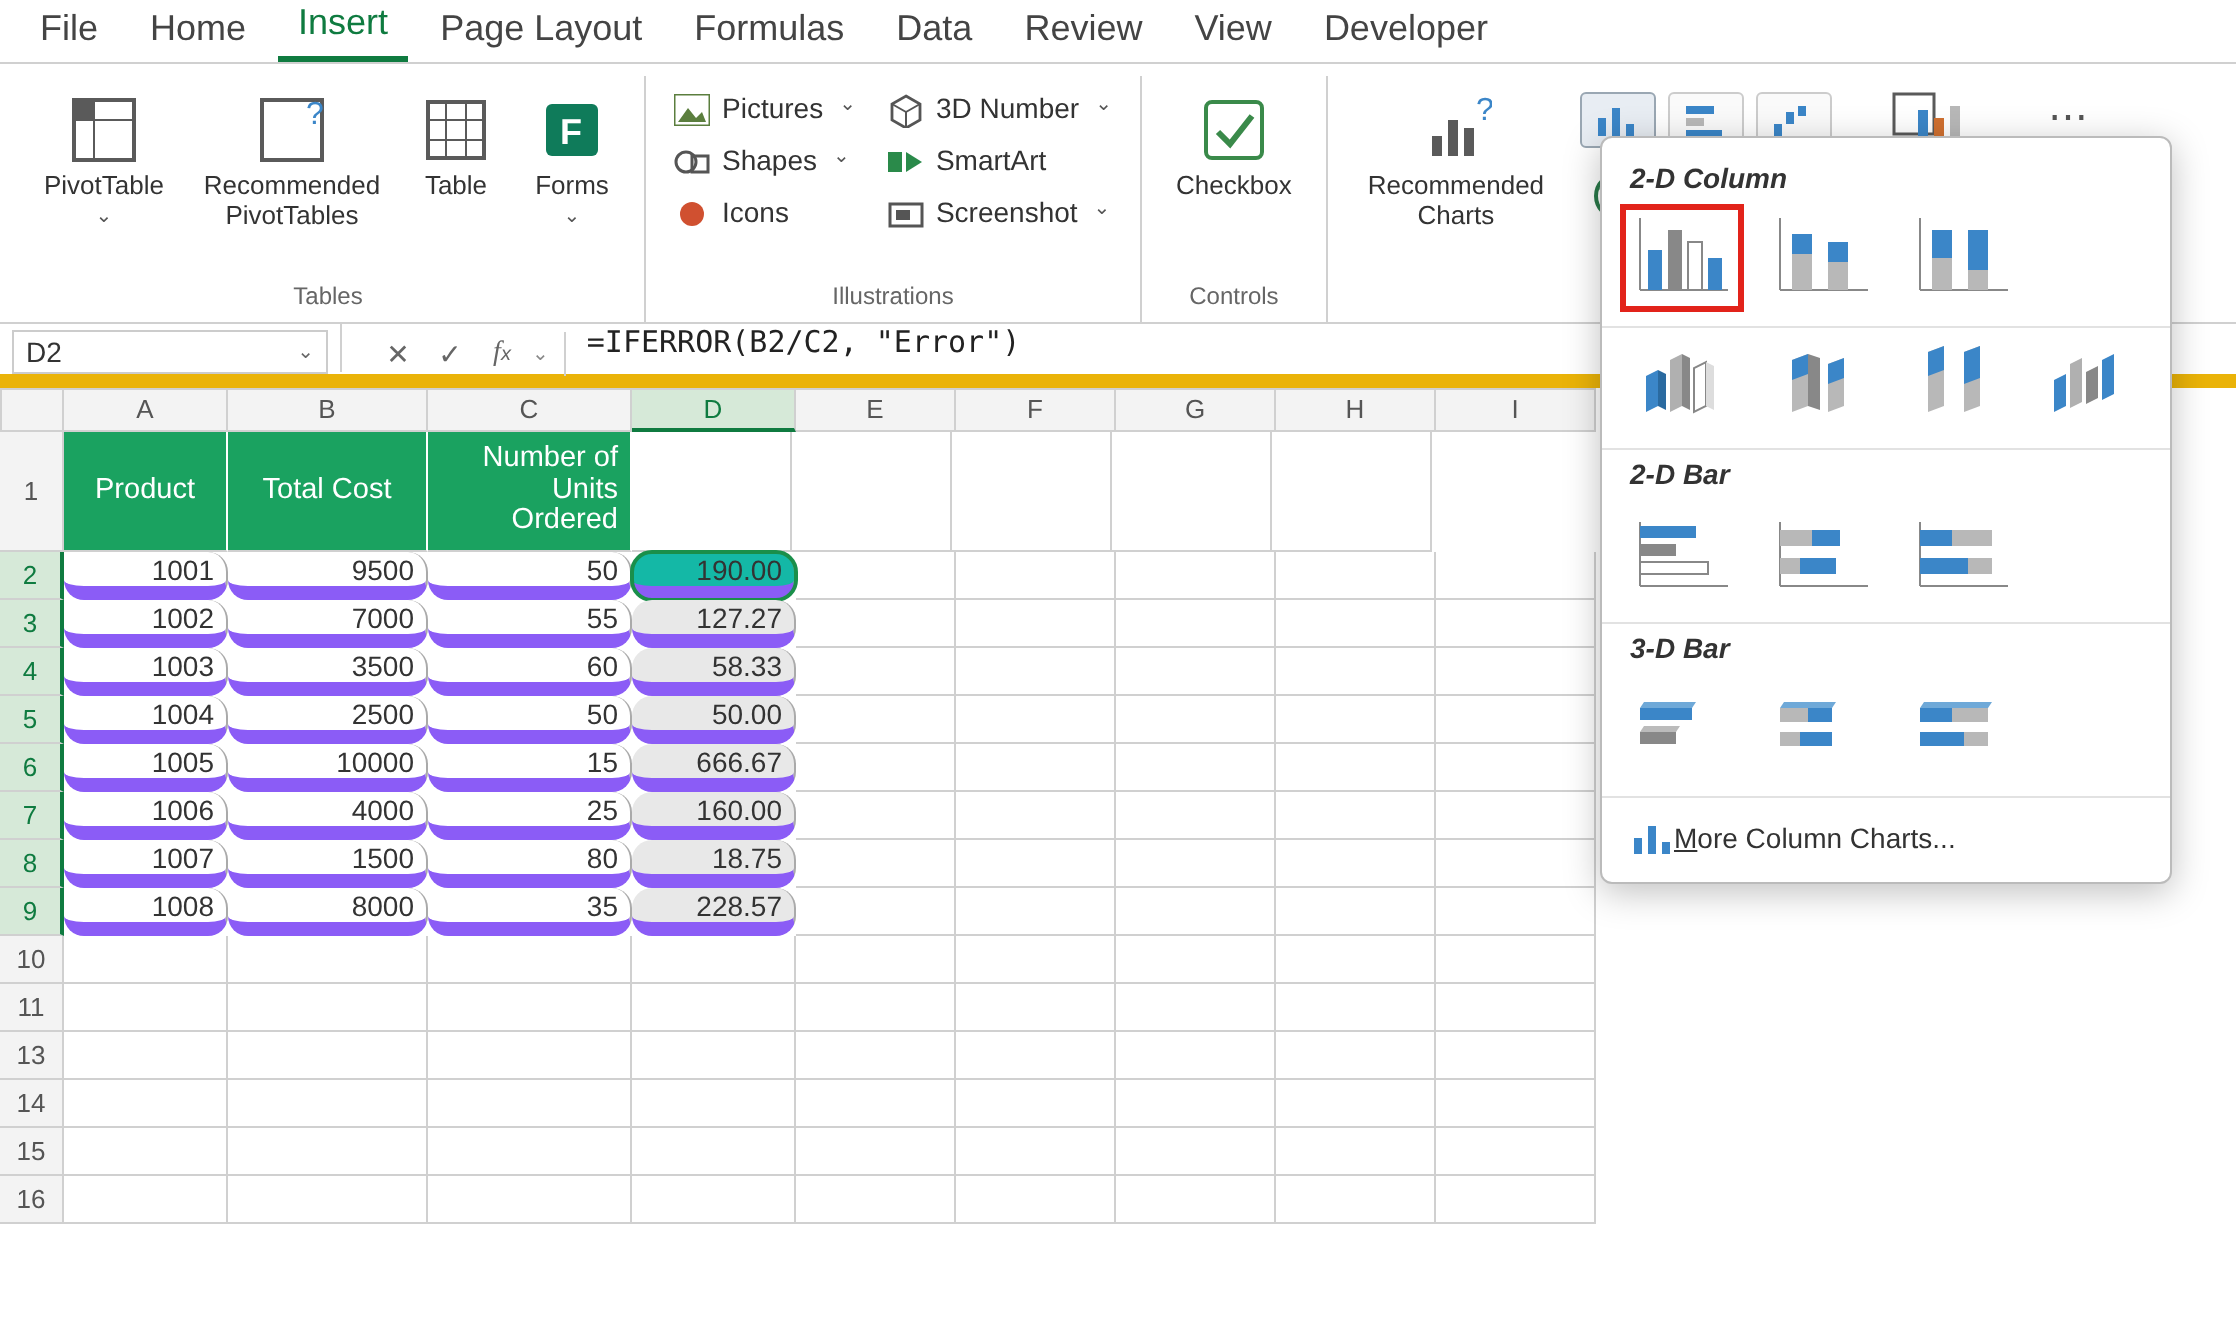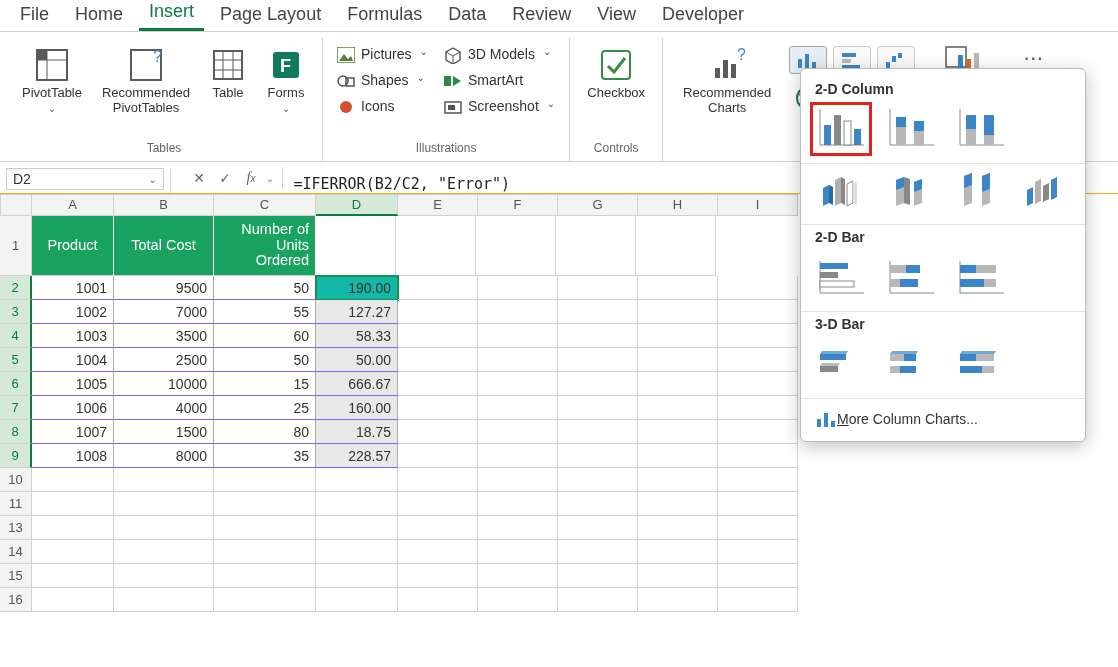--- a/index.html
+++ b/index.html
@@ -22,21 +22,21 @@
 .mini-btn { display: flex; align-items: flex-start; font-size: 14px; gap: 6px; cursor: pointer; padding: 2px 4px; white-space: nowrap; }
 .mini-btn .mini-ico { width: 18px; height: 18px; display: flex; align-items: center; justify-content: center; }
 .mini-btn .caret { font-size: 10px; color: #555; margin-left: 2px; }
 
 
 .chart-btn-row { display: flex; gap: 6px; padding-top: 6px; }
 .chart-small { width: 38px; height: 28px; border: 1px solid #ccc; border-radius: 3px; display: flex; align-items: center; justify-content: center; cursor: pointer; background: #fafafa; }
 .chart-small.active { border: 1px solid #9aa7b3; background: #e8edf3; }
 
 
-.formula-bar { display: flex; align-items: flex-end; border-bottom: 1px solid #eab308; height: 32px; }
+.formula-bar { display: flex; align-items: flex-start; border-bottom: 7px solid #eab308; height: 32px; }
 .name-box { width: 158px; border: 1px solid #ccc; margin: 3px 0 3px 6px; padding: 2px 6px; display: flex; align-items: center; justify-content: space-between; font-size: 14px; }
 .name-box .dd { font-size: 10px; color: #666; }
 .fb-icons { display: flex; align-items: center; gap: 4px; padding: 0 8px; border-right: 1px solid #d0d0d0; margin: 4px 0; }
 .fb-ico { width: 22px; height: 22px; display: flex; align-items: center; justify-content: center; color: #666; font-size: 14px; cursor: pointer; }
 .fb-ico.fx { font-style: italic; font-family: "Times New Roman", serif; }
 .formula-input { flex: 1; padding: 0 10px; font-family: Consolas, monospace; font-size: 15px; color: #222; }
 
 
 .grid-wrap { position: relative; }
 .col-headers { display: flex; height: 22px; }
@@ -44,31 +44,31 @@
 .col-h { border-top: 1px solid #d0d0d0; border-right: 1px solid #d0d0d0; border-bottom: 1px solid #d0d0d0; background: #f3f3f3; text-align: center; font-size: 13px; color: #555; line-height: 20px; }
 .col-h.sel { background: #d6e9d8; color: #0f7b40; border-bottom: 2px solid #0f7b40; }
 .rows { display: flex; flex-direction: column; }
 .row { display: flex; height: 24px; }
 .row.hdr { height: 60px; }
 .row-h { width: 32px; border-right: 1px solid #d0d0d0; border-bottom: 1px solid #d0d0d0; background: #f3f3f3; text-align: center; font-size: 13px; color: #555; display: flex; align-items: center; justify-content: center; }
 .row-h.sel { background: #d6e9d8; color: #0f7b40; border-right: 2px solid #0f7b40; }
 .cell { border-right: 1px solid #d0d0d0; border-bottom: 1px solid #d0d0d0; display: flex; align-items: center; padding: 0 6px; font-size: 14px; }
 .th-cell { background: #1aa260; color: #fff; justify-content: center; text-align: right; font-size: 14.5px; line-height: 1.1; border-right: 1px solid #fff; border-bottom: 1px solid #d0d0d0; }
 .num { justify-content: flex-end; }
-.dcell { border-right: 1px solid #aaa; border-bottom: 1px solid #8b5cf6; }
+.dcell { border-right: 1px solid #aaa; border-bottom: 7px solid #8b5cf6; border-radius: 10px; }
 .sel-range { background: #e8e8e8; }
 .sel-active { background: #14b8a6; outline: 2px solid #1a8f4a; outline-offset: -1px; }
 
 
 .wA { width: 82px; } .wB { width: 100px; } .wC { width: 102px; } .wD { width: 82px; }
 .wE, .wF, .wG, .wH, .wI { width: 80px; }
 
 
 .chart-panel { position: absolute; top: 68px; left: 800px; width: 286px; background: #fff; border: 1px solid #bbb; border-radius: 6px; box-shadow: 0 4px 18px rgba(0,0,0,0.25); padding: 8px 0 0 0; z-index: 100; }
-.cp-section-title { font-weight: 600; font-size: 14px; padding: 4px 14px 6px 14px; color: #333; }
+.cp-section-title { font-weight: 600; font-size: 14px; padding: 4px 14px 6px 14px; color: #333; font-style: italic; }
 .cp-row { display: flex; gap: 18px; padding: 4px 14px 12px 14px; }
 .cp-opt { width: 52px; height: 44px; display: flex; align-items: flex-end; justify-content: center; cursor: pointer; padding-bottom: 4px; }
 .cp-opt.highlight { outline: 3px solid #e2231a; outline-offset: 2px; }
 .cp-divider { border-top: 1px solid #e2e2e2; margin: 0; }
 .cp-more { display: flex; align-items: center; padding: 10px 14px 12px 14px; cursor: pointer; font-size: 14px; border-top: 1px solid #e2e2e2; }
 .cp-more u { text-decoration: underline; }
 
 
 svg { display: block; }
 </style>
@@ -173,21 +173,21 @@
       <div class="mini-list">
         <div class="mini-btn">
           <span class="mini-ico">
             <svg width="18" height="18">
                 <polygon points="9,2 16,6 16,14 9,18 2,14 2,6" fill="none" stroke="#555" stroke-width="1.4"></polygon>
                 <line x1="2" y1="6" x2="9" y2="10" stroke="#555"></line>
                 <line x1="16" y1="6" x2="9" y2="10" stroke="#555"></line>
                 <line x1="9" y1="10" x2="9" y2="18" stroke="#555"></line>
               </svg>
           </span>
-          <span>3D Models</span>
+          <span>3D Number</span>
             <span class="caret">⌄</span>
         </div>
         <div class="mini-btn">
           <span class="mini-ico">
             <svg width="18" height="16">
                 <rect x="0" y="3" width="7" height="10" fill="#2a8a4a"></rect>
                 <polygon points="9,3 17,8 9,13" fill="#2a8a4a"></polygon>
               </svg>
           </span>
           <span>SmartArt</span>

